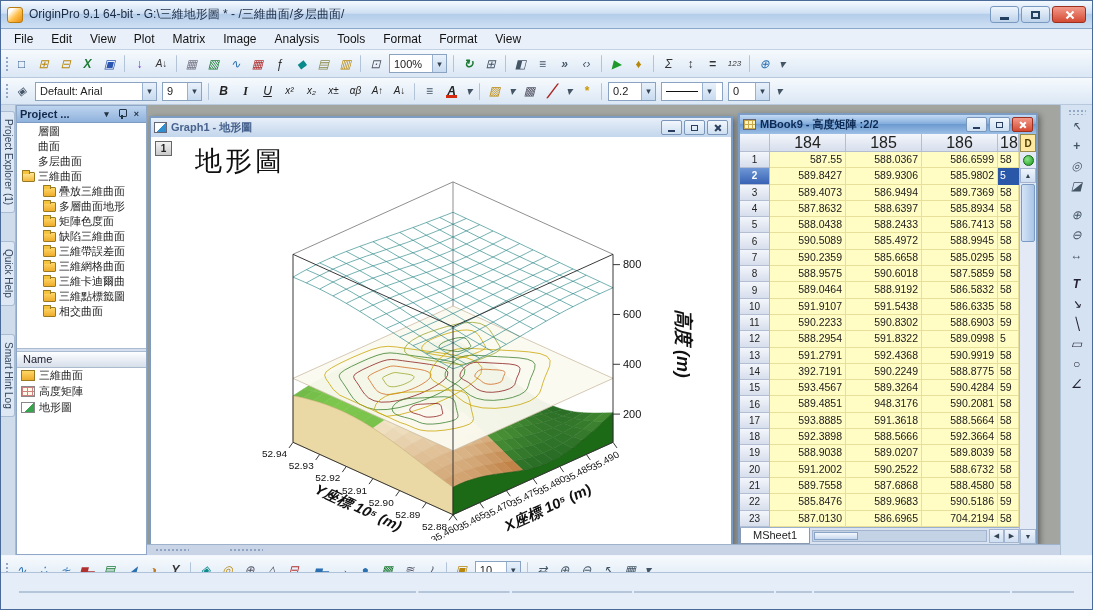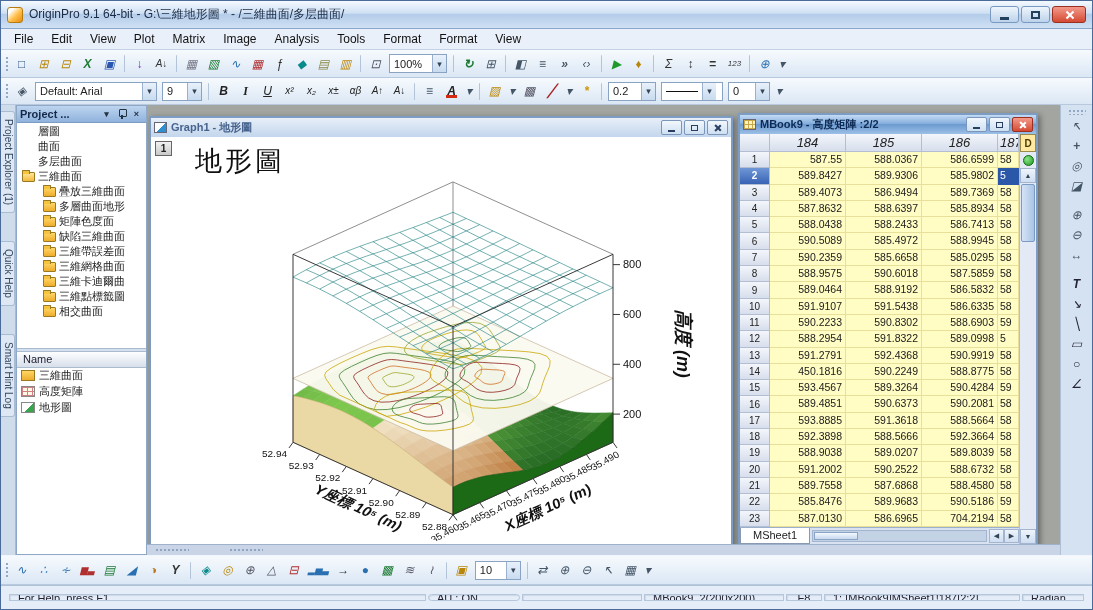--- a/index.html
+++ b/index.html
@@ -131,21 +131,21 @@
   #plot3d{position:absolute;left:12px;top:28px;z-index:1;}
   #plot3d text{font-family:"Liberation Sans",sans-serif;fill:#111;}
   .axis-title{font-family:"Liberation Serif",serif;font-style:italic;font-weight:bold;}
 
   
   .matrix-win{left:591px;top:8px;width:300px;height:433px;}
   .m-client{position:absolute;left:0;right:0;top:19px;bottom:0;background:#fff;display:flex;}
   .m-left{flex:1;display:flex;flex-direction:column;overflow:hidden;}
   .m-headrow{display:flex;height:18px;flex:0 0 auto;}
   .m-corner{width:30px;flex:0 0 auto;}
-  .m-colh{width:76px;flex:0 0 auto;display:flex;align-items:center;justify-content:center;font-size:13px;font-style:italic;}
+  .m-colh{width:76px;flex:0 0 auto;display:flex;align-items:center;justify-content:center;font-size:16px;}
   .m-corner,.m-colh,.m-rh{background:linear-gradient(#f3f6fb,#d7deec);border-right:1px solid #b3bed2;border-bottom:1px solid #b3bed2;color:#222;}
   .m-colh-part{width:23px;flex:1;justify-content:flex-start;padding-left:2px;overflow:hidden;}
   .m-body{flex:1;background:#fff;overflow:hidden;}
   .m-row{display:flex;height:16.3px;}
   .m-rh{width:30px;flex:0 0 auto;display:flex;align-items:center;justify-content:center;font-size:10px;}
   .m-c{width:76px;flex:0 0 auto;background:#fffcc4;border-right:1px solid #e8e09a;border-bottom:1px solid #e8e09a;
     font-size:10.5px;text-align:right;padding:1px 3px 0 0;color:#1a1a1a;overflow:hidden;}
   .m-part{width:23px;flex:1;text-align:left;padding-left:2px;}
   .m-row.selected .m-rh{background:linear-gradient(#6f97d6,#3863b4);color:#fff;font-weight:bold;}
   .m-row.selected .m-part{background:#2a57a8;color:#fff;border-color:#2a57a8;}
@@ -170,21 +170,21 @@
   
   .right-dock{position:absolute;right:0;top:104px;bottom:54px;width:32px;background:#d5e2f1;border-left:1px solid #b0c0d4;
     display:flex;flex-direction:column;align-items:center;padding-top:4px;gap:1px;}
   .right-dock .tb-it{min-width:22px;height:19px;}
   .right-dock .tb-it.griph{min-width:18px;width:18px;height:6px;border:none;
     background-image:radial-gradient(circle,#93a8c5 1px,transparent 1.3px);background-size:4px 4px;}
   .right-dock .tb-it.gap{min-width:100%;height:8px;border:none;background:none;}
 
   
   .statusbar{position:absolute;left:0;right:0;bottom:0;height:24px;background:#e4edf8;border-top:1px solid #b0c2d8;
-    display:flex;align-items:stretch;padding:8px;gap:2px;font-size:11px;color:#223;}
+    display:flex;align-items:stretch;padding:18px;gap:2px;font-size:11px;color:#223;}
   .sb-seg{border:1px solid #b6c6da;display:flex;align-items:center;padding:0 8px;white-space:nowrap;overflow:hidden;
     box-shadow:inset 1px 1px 1px rgba(130,150,180,.25);}
   .sb-help{flex:1;}
   .sb-au{width:92px;border-radius:7px;}
   .sb-gap{width:120px;}
   .sb-book{width:140px;}
   .sb-fkey{width:36px;justify-content:center;}
   .sb-cell{width:196px;}
   .sb-unit{width:62px;}
 </style>
@@ -1083,38 +1083,38 @@
               <div class="m-row">
                 <span class="m-rh">13</span>
                 <span class="m-c">591.2791</span>
                 <span class="m-c">592.4368</span>
                 <span class="m-c">590.9919</span>
                 <span class="m-c m-part">58</span>
               </div>
 
               <div class="m-row">
                 <span class="m-rh">14</span>
-                <span class="m-c">450.1816</span>
+                <span class="m-c">392.7191</span>
                 <span class="m-c">590.2249</span>
                 <span class="m-c">588.8775</span>
                 <span class="m-c m-part">58</span>
               </div>
 
               <div class="m-row">
                 <span class="m-rh">15</span>
                 <span class="m-c">593.4567</span>
                 <span class="m-c">589.3264</span>
                 <span class="m-c">590.4284</span>
                 <span class="m-c m-part">59</span>
               </div>
 
               <div class="m-row">
                 <span class="m-rh">16</span>
                 <span class="m-c">589.4851</span>
-                <span class="m-c">590.6373</span>
+                <span class="m-c">948.3176</span>
                 <span class="m-c">590.2081</span>
                 <span class="m-c m-part">58</span>
               </div>
 
               <div class="m-row">
                 <span class="m-rh">17</span>
                 <span class="m-c">593.8885</span>
                 <span class="m-c">591.3618</span>
                 <span class="m-c">588.5664</span>
                 <span class="m-c m-part">58</span>

